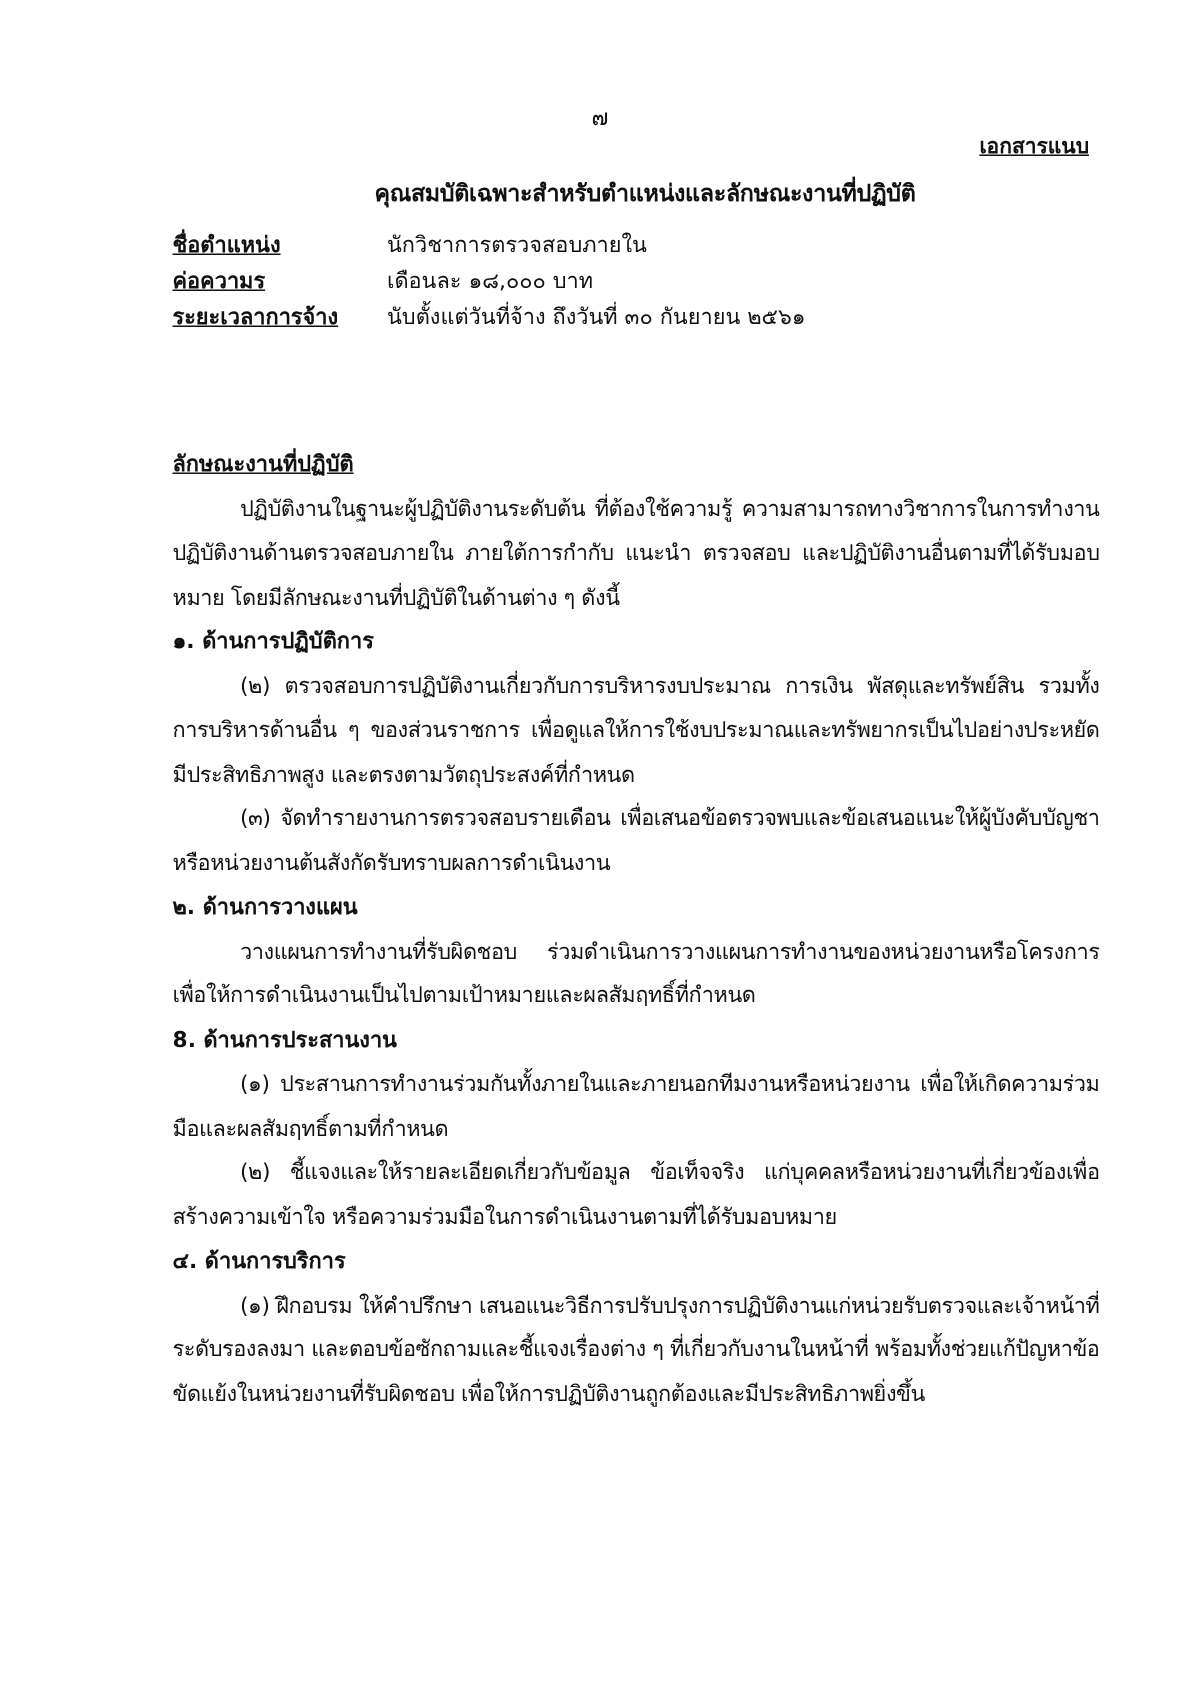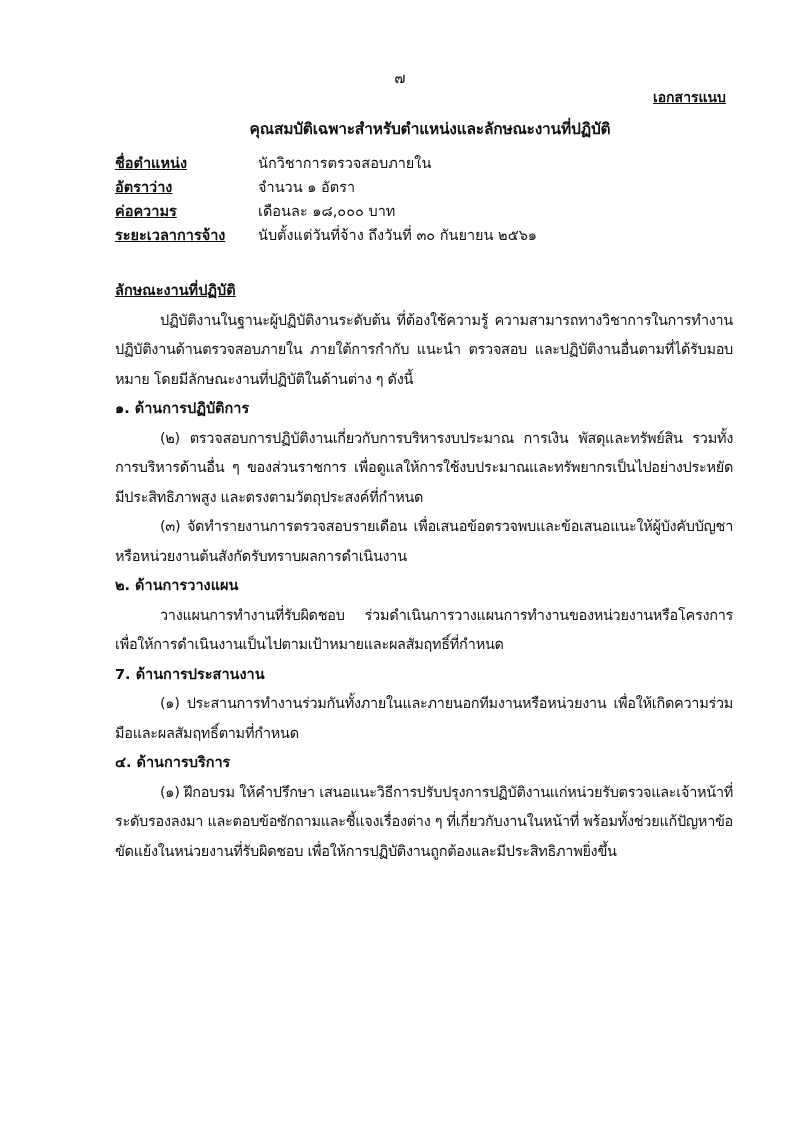--- a/index.html
+++ b/index.html
@@ -8,43 +8,39 @@
     font-family: "DejaVu Sans", sans-serif; position: relative; overflow: hidden;
   }
   .page { position: absolute; left: 0; top: 0; width: 800px; height: 1130px; }
   .pagenum { position: absolute; top: 66px; left: 0; width: 800px; text-align: center; font-size: 15px; }
   .attach { position: absolute; top: 86px; right: 74px; font-size: 14px; font-weight: bold; text-decoration: underline; }
   .title { position: absolute; top: 116px; left: 0; width: 860px; text-align: center; font-size: 15.5px; font-weight: bold; letter-spacing: -0.2px; }
   .info { position: absolute; left: 115px; top: 150px; }
   .info-row { height: 24px; display: flex; align-items: flex-end; font-size: 14.5px; }
   .info-label { width: 143px; font-weight: bold; text-decoration: underline; }
   .info-value { }
-  .body { position: absolute; left: 115px; top: 276px; width: 618px; font-size: 14.5px; line-height: 29.5px; }
+  .body { position: absolute; left: 115px; top: 296px; width: 618px; font-size: 14.5px; line-height: 29.5px; }
   .body p { margin: 0; text-align: justify; text-align-last: left; }
   .indent { text-indent: 45px; }
   .heading { font-weight: bold; }
   .sub-heading { font-weight: bold; text-decoration: underline; }
   .tight { letter-spacing: -0.3px; }
 </style>
 </head>
 <body>
 
 <div class="page">
   <div class="pagenum">๗</div>
   <div class="attach">เอกสารแนบ</div>
   <div class="title">คุณสมบัติเฉพาะสำหรับตำแหน่งและลักษณะงานที่ปฏิบัติ</div>
 
   <div class="info">
     <div class="info-row">
       <span class="info-label">ชื่อตำแหน่ง</span>
       <span class="info-value">นักวิชาการตรวจสอบภายใน</span>
-    </div>
-    <div class="info-row">
-      <span class="info-label">อัตราว่าง</span>
-      <span class="info-value">จำนวน ๑ อัตรา</span>
     </div>
     <div class="info-row">
       <span class="info-label">ค่อความร</span>
       <span class="info-value">เดือนละ ๑๘,๐๐๐ บาท</span>
     </div>
     <div class="info-row">
       <span class="info-label">ระยะเวลาการจ้าง</span>
       <span class="info-value">นับตั้งแต่วันที่จ้าง ถึงวันที่ ๓๐ กันยายน ๒๕๖๑</span>
     </div>
   </div>
@@ -53,19 +49,20 @@
     <p class="sub-heading">ลักษณะงานที่ปฏิบัติ</p>
     <p class="indent tight">ปฏิบัติงานในฐานะผู้ปฏิบัติงานระดับต้น ที่ต้องใช้ความรู้ ความสามารถทางวิชาการในการทำงาน ปฏิบัติงานด้านตรวจสอบภายใน ภายใต้การกำกับ แนะนำ ตรวจสอบ และปฏิบัติงานอื่นตามที่ได้รับมอบหมาย โดยมีลักษณะงานที่ปฏิบัติในด้านต่าง ๆ ดังนี้</p>
 
     <p class="heading">๑. ด้านการปฏิบัติการ</p>
     <p class="indent tight">(๒) ตรวจสอบการปฏิบัติงานเกี่ยวกับการบริหารงบประมาณ การเงิน พัสดุและทรัพย์สิน รวมทั้งการบริหารด้านอื่น ๆ ของส่วนราชการ เพื่อดูแลให้การใช้งบประมาณและทรัพยากรเป็นไปอย่างประหยัด มีประสิทธิภาพสูง และตรงตามวัตถุประสงค์ที่กำหนด</p>
     <p class="indent tight">(๓) จัดทำรายงานการตรวจสอบรายเดือน เพื่อเสนอข้อตรวจพบและข้อเสนอแนะให้ผู้บังคับบัญชาหรือหน่วยงานต้นสังกัดรับทราบผลการดำเนินงาน</p>
 
     <p class="heading">๒. ด้านการวางแผน</p>
     <p class="indent tight">วางแผนการทำงานที่รับผิดชอบ ร่วมดำเนินการวางแผนการทำงานของหน่วยงานหรือโครงการ เพื่อให้การดำเนินงานเป็นไปตามเป้าหมายและผลสัมฤทธิ์ที่กำหนด</p>
 
-    <p class="heading">7. ด้านการประสานงาน</p>
+    <p class="heading">8. ด้านการประสานงาน</p>
     <p class="indent tight">(๑) ประสานการทำงานร่วมกันทั้งภายในและภายนอกทีมงานหรือหน่วยงาน เพื่อให้เกิดความร่วมมือและผลสัมฤทธิ์ตามที่กำหนด</p>
+    <p class="indent tight">(๒) ชี้แจงและให้รายละเอียดเกี่ยวกับข้อมูล ข้อเท็จจริง แก่บุคคลหรือหน่วยงานที่เกี่ยวข้องเพื่อสร้างความเข้าใจ หรือความร่วมมือในการดำเนินงานตามที่ได้รับมอบหมาย</p>
 
     <p class="heading">๔. ด้านการบริการ</p>
     <p class="indent tight">(๑) ฝึกอบรม ให้คำปรึกษา เสนอแนะวิธีการปรับปรุงการปฏิบัติงานแก่หน่วยรับตรวจและเจ้าหน้าที่ระดับรองลงมา และตอบข้อซักถามและชี้แจงเรื่องต่าง ๆ ที่เกี่ยวกับงานในหน้าที่ พร้อมทั้งช่วยแก้ปัญหาข้อขัดแย้งในหน่วยงานที่รับผิดชอบ เพื่อให้การปฏิบัติงานถูกต้องและมีประสิทธิภาพยิ่งขึ้น</p>
   </div>
 </div>
 
 </body></html>

